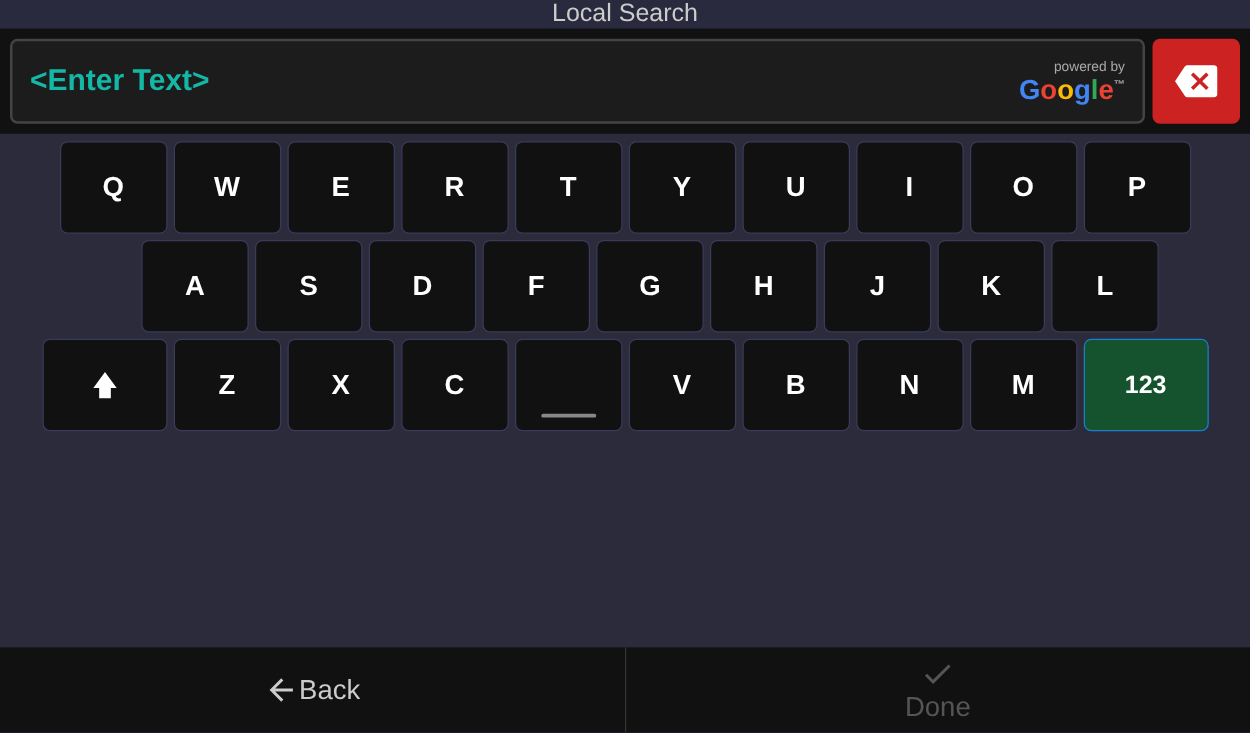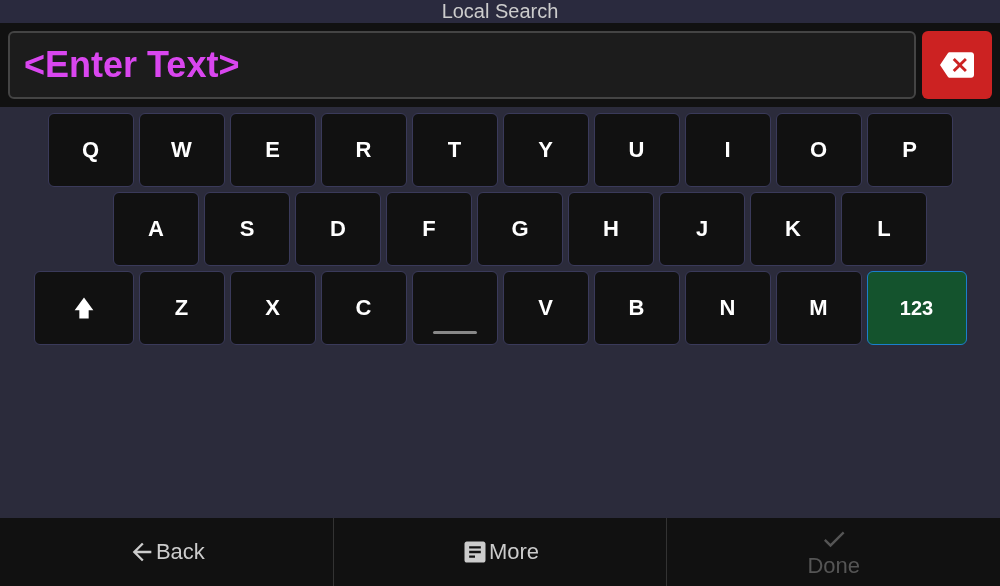--- a/index.html
+++ b/index.html
@@ -40,22 +40,22 @@
       border: 2px solid #444;
       border-radius: 6px;
       display: flex;
       align-items: center;
       justify-content: space-between;
       padding: 0 14px;
       height: 68px;
     }
 
     #search-placeholder {
-      color: #d946ef;
-      font-size: 36px;
+      color: #14b8a6;
+      font-size: 24px;
       font-weight: bold;
     }
 
     #google-badge {
       display: flex;
       flex-direction: column;
       align-items: flex-end;
       gap: 1px;
     }
 
@@ -232,20 +232,26 @@
 </head>
 <body>
 
 <div id="title-bar">
   <span>Local Search</span>
 </div>
 
 <div id="search-row">
   <div id="search-box">
     <span id="search-placeholder">&lt;Enter Text&gt;</span>
+    <div id="google-badge">
+      <span id="powered-by-text">powered by</span>
+      <div id="google-logo">
+        <span class="g-blue">G</span><span class="g-red">o</span><span class="g-yellow">o</span><span class="g-blue">g</span><span class="g-green">l</span><span class="g-red">e</span><span id="google-tm">™</span>
+      </div>
+    </div>
   </div>
   <button id="backspace-btn">
     <svg viewBox="0 0 24 24">
       <path d="M22 3H7c-.69 0-1.23.35-1.59.88L0 12l5.41 8.11c.36.53.9.89 1.59.89h15c1.1 0 2-.9 2-2V5c0-1.1-.9-2-2-2zm-3 12.59L17.59 17 14 13.41 10.41 17 9 15.59 12.59 12 9 8.41 10.41 7 14 10.59 17.59 7 19 8.41 15.41 12 19 15.59z"></path>
     </svg>
   </button>
 </div>
 
 <div id="keyboard">
 
@@ -294,25 +300,19 @@
     </div>
 </div>
 
 <div id="bottom-bar">
   <div class="bottom-btn">
     <svg viewBox="0 0 24 24">
       <path d="M20 11H7.83l5.59-5.59L12 4l-8 8 8 8 1.41-1.41L7.83 13H20v-2z"></path>
     </svg>
     <span>Back</span>
   </div>
-  <div class="bottom-btn">
-    <svg viewBox="0 0 24 24">
-      <path d="M19 3H5c-1.1 0-2 .9-2 2v14c0 1.1.9 2 2 2h14c1.1 0 2-.9 2-2V5c0-1.1-.9-2-2-2zm-7 14H7v-2h5v2zm5-4H7v-2h10v2zm0-4H7V7h10v2z"></path>
-    </svg>
-    <span>More</span>
-  </div>
   <div class="bottom-btn disabled">
     <svg viewBox="0 0 24 24">
       <path d="M9 16.17L4.83 12l-1.42 1.41L9 19 21 7l-1.41-1.41z"></path>
     </svg>
     <span>Done</span>
   </div>
 </div>
 
 </body></html>

